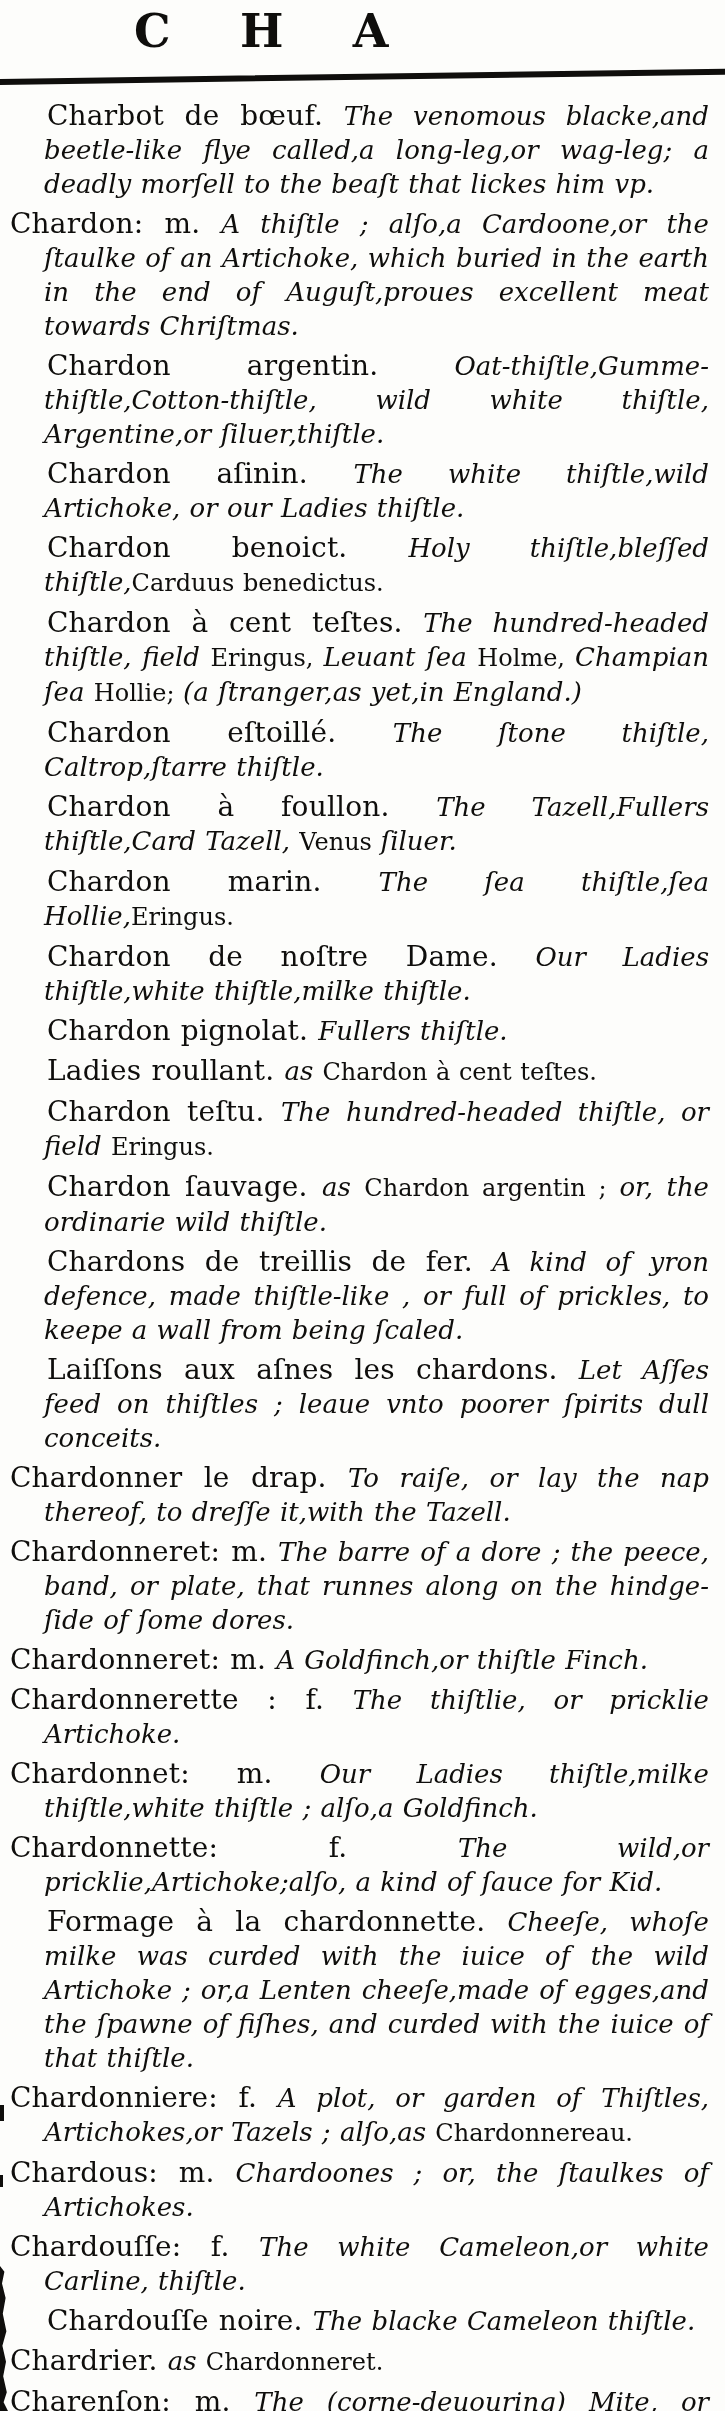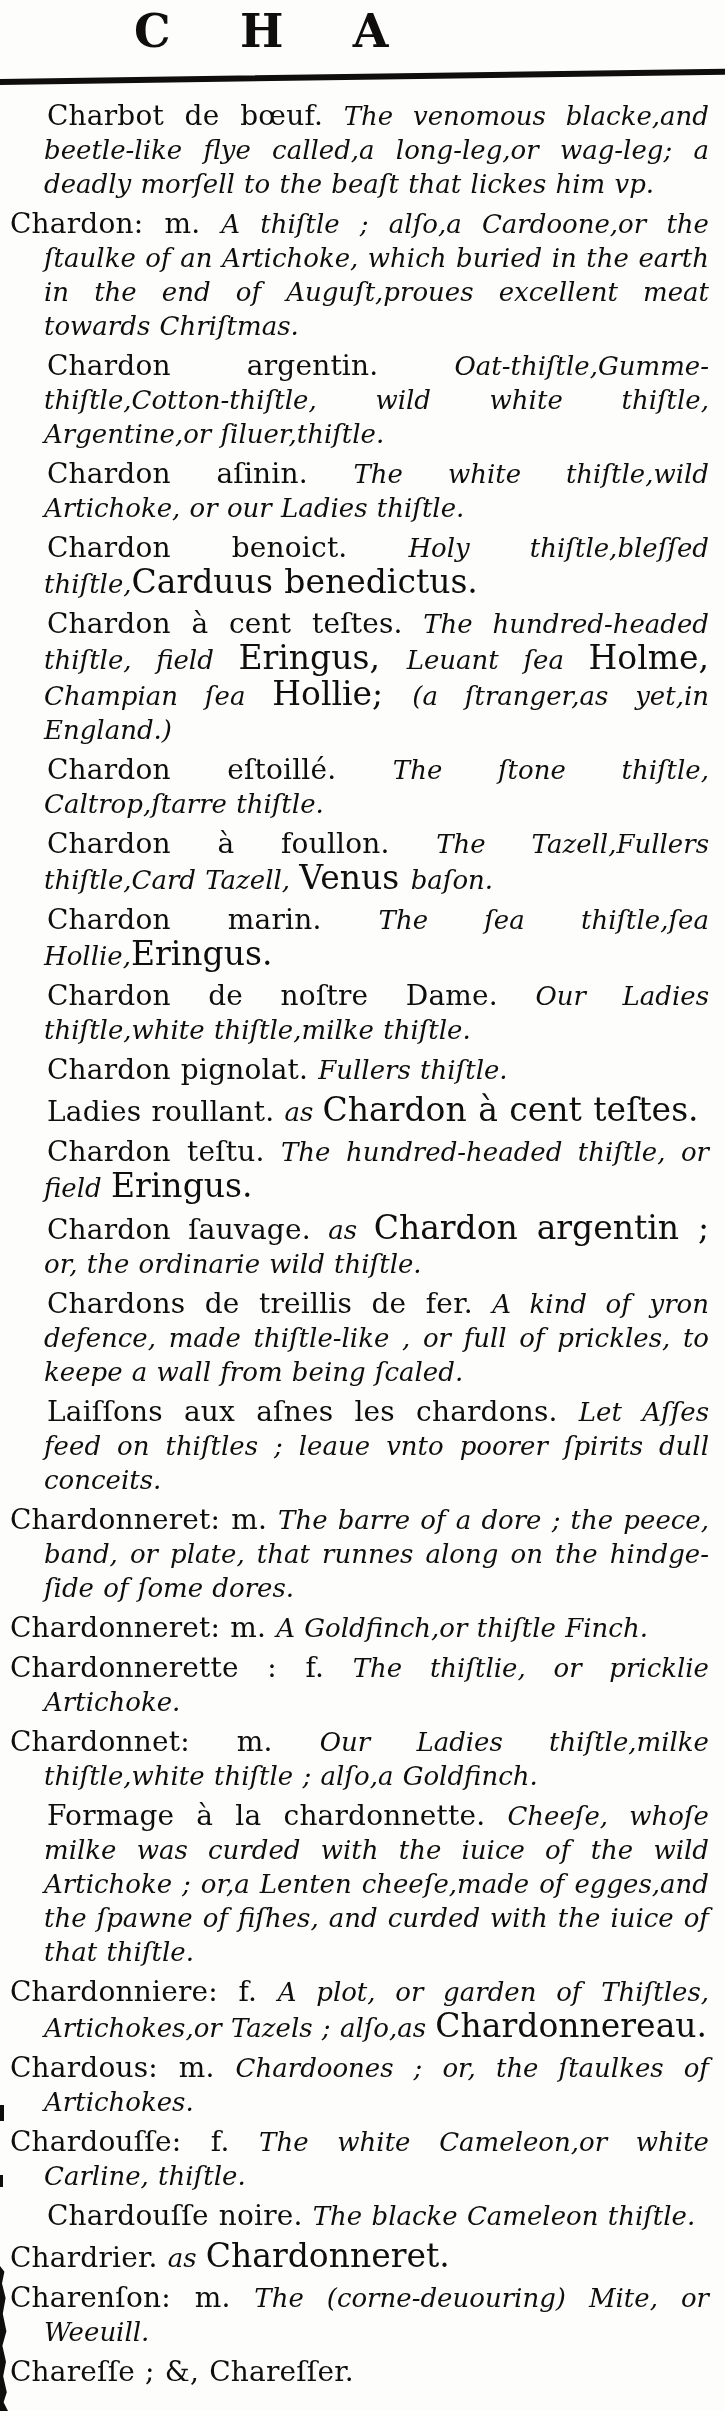--- a/index.html
+++ b/index.html
@@ -53,21 +53,21 @@
   }
   p.entry.main { padding-left: 34px; text-indent: -34px; }
   p.entry.sub  { padding-left: 34px; text-indent: 3px; }
   .seg-h {
     font-style: normal;
     font-size: 28px;
     letter-spacing: 0.2px;
   }
   .seg-r {
     font-style: normal;
-    font-size: 33px;
+    font-size: 24px;
   }
   .seg-i {
     font-style: italic;
     font-size: 26px;
   }
   .edge-artifact {
     position: absolute;
     left: 0;
     bottom: 0;
     width: 8px;
@@ -90,33 +90,35 @@
   <div class="running-head">C H A</div>
   <div class="head-rule"></div>
   <div class="entries">
       <p class="entry sub"><span class="seg-h">Charbot de bœuf. </span><span class="seg-i">The venomous blacke,and beetle-like flye called,a long-leg,or wag-leg; a deadly morſell to the beaſt that lickes him vp.</span></p>
       <p class="entry main"><span class="seg-h">Chardon: m. </span><span class="seg-i">A thiſtle ; alſo,a Cardoone,or the ſtaulke of an Artichoke, which buried in the earth in the end of Auguſt,proues excellent meat towards Chriſtmas.</span></p>
       <p class="entry sub"><span class="seg-h">Chardon argentin. </span><span class="seg-i">Oat-thiſtle,Gumme-thiſtle,Cotton-thiſtle, wild white thiſtle, Argentine,or ſiluer,thiſtle.</span></p>
       <p class="entry sub"><span class="seg-h">Chardon aſinin. </span><span class="seg-i">The white thiſtle,wild Artichoke, or our Ladies thiſtle.</span></p>
       <p class="entry sub"><span class="seg-h">Chardon benoict. </span><span class="seg-i">Holy thiſtle,bleſſed thiſtle,</span><span class="seg-r">Carduus benedictus.</span></p>
       <p class="entry sub"><span class="seg-h">Chardon à cent teſtes. </span><span class="seg-i">The hundred-headed thiſtle, field </span><span class="seg-r">Eringus, </span><span class="seg-i">Leuant ſea </span><span class="seg-r">Holme, </span><span class="seg-i">Champian ſea </span><span class="seg-r">Hollie; </span><span class="seg-i">(a ſtranger,as yet,in England.)</span></p>
       <p class="entry sub"><span class="seg-h">Chardon eſtoillé. </span><span class="seg-i">The ſtone thiſtle, Caltrop,ſtarre thiſtle.</span></p>
-      <p class="entry sub"><span class="seg-h">Chardon à foullon. </span><span class="seg-i">The Tazell,Fullers thiſtle,Card Tazell, </span><span class="seg-r">Venus </span><span class="seg-i">baſon.</span></p>
+      <p class="entry sub"><span class="seg-h">Chardon à foullon. </span><span class="seg-i">The Tazell,Fullers thiſtle,Card Tazell, </span><span class="seg-r">Venus </span><span class="seg-i">ſiluer.</span></p>
       <p class="entry sub"><span class="seg-h">Chardon marin. </span><span class="seg-i">The ſea thiſtle,ſea Hollie,</span><span class="seg-r">Eringus.</span></p>
       <p class="entry sub"><span class="seg-h">Chardon de noſtre Dame. </span><span class="seg-i">Our Ladies thiſtle,white thiſtle,milke thiſtle.</span></p>
       <p class="entry sub"><span class="seg-h">Chardon pignolat. </span><span class="seg-i">Fullers thiſtle.</span></p>
       <p class="entry sub"><span class="seg-h">Ladies roullant. </span><span class="seg-i">as </span><span class="seg-r">Chardon à cent teſtes.</span></p>
       <p class="entry sub"><span class="seg-h">Chardon teſtu. </span><span class="seg-i">The hundred-headed thiſtle, or field </span><span class="seg-r">Eringus.</span></p>
       <p class="entry sub"><span class="seg-h">Chardon ſauvage. </span><span class="seg-i">as </span><span class="seg-r">Chardon argentin ; </span><span class="seg-i">or, the ordinarie wild thiſtle.</span></p>
       <p class="entry sub"><span class="seg-h">Chardons de treillis de fer. </span><span class="seg-i">A kind of yron defence, made thiſtle-like , or full of prickles, to keepe a wall from being ſcaled.</span></p>
       <p class="entry sub"><span class="seg-h">Laiſſons aux aſnes les chardons. </span><span class="seg-i">Let Aſſes feed on thiſtles ; leaue vnto poorer ſpirits dull conceits.</span></p>
+      <p class="entry main"><span class="seg-h">Chardonner le drap. </span><span class="seg-i">To raiſe, or lay the nap thereof, to dreſſe it,with the Tazell.</span></p>
       <p class="entry main"><span class="seg-h">Chardonneret: m. </span><span class="seg-i">The barre of a dore ; the peece, band, or plate, that runnes along on the hindge-ſide of ſome dores.</span></p>
       <p class="entry main"><span class="seg-h">Chardonneret: m. </span><span class="seg-i">A Goldfinch,or thiſtle Finch.</span></p>
       <p class="entry main"><span class="seg-h">Chardonnerette : f. </span><span class="seg-i">The thiſtlie, or pricklie Artichoke.</span></p>
       <p class="entry main"><span class="seg-h">Chardonnet: m. </span><span class="seg-i">Our Ladies thiſtle,milke thiſtle,white thiſtle ; alſo,a Goldfinch.</span></p>
+      <p class="entry main"><span class="seg-h">Chardonnette: f. </span><span class="seg-i">The wild,or pricklie,Artichoke;alſo, a kind of ſauce for Kid.</span></p>
       <p class="entry sub"><span class="seg-h">Formage à la chardonnette. </span><span class="seg-i">Cheeſe, whoſe milke was curded with the iuice of the wild Artichoke ; or,a Lenten cheeſe,made of egges,and the ſpawne of fiſhes, and curded with the iuice of that thiſtle.</span></p>
       <p class="entry main"><span class="seg-h">Chardonniere: f. </span><span class="seg-i">A plot, or garden of Thiſtles, Artichokes,or Tazels ; alſo,as </span><span class="seg-r">Chardonnereau.</span></p>
       <p class="entry main"><span class="seg-h">Chardous: m. </span><span class="seg-i">Chardoones ; or, the ſtaulkes of Artichokes.</span></p>
       <p class="entry main"><span class="seg-h">Chardouſſe: f. </span><span class="seg-i">The white Cameleon,or white Carline, thiſtle.</span></p>
       <p class="entry sub"><span class="seg-h">Chardouſſe noire. </span><span class="seg-i">The blacke Cameleon thiſtle.</span></p>
       <p class="entry main"><span class="seg-h">Chardrier. </span><span class="seg-i">as </span><span class="seg-r">Chardonneret.</span></p>
       <p class="entry main"><span class="seg-h">Charenſon: m. </span><span class="seg-i">The (corne-deuouring) Mite, or Weeuill.</span></p>
       <p class="entry main"><span class="seg-h">Chareſſe ; &amp;, Chareſſer. </span></p>
     </div>
   <div class="edge-artifact"></div>

